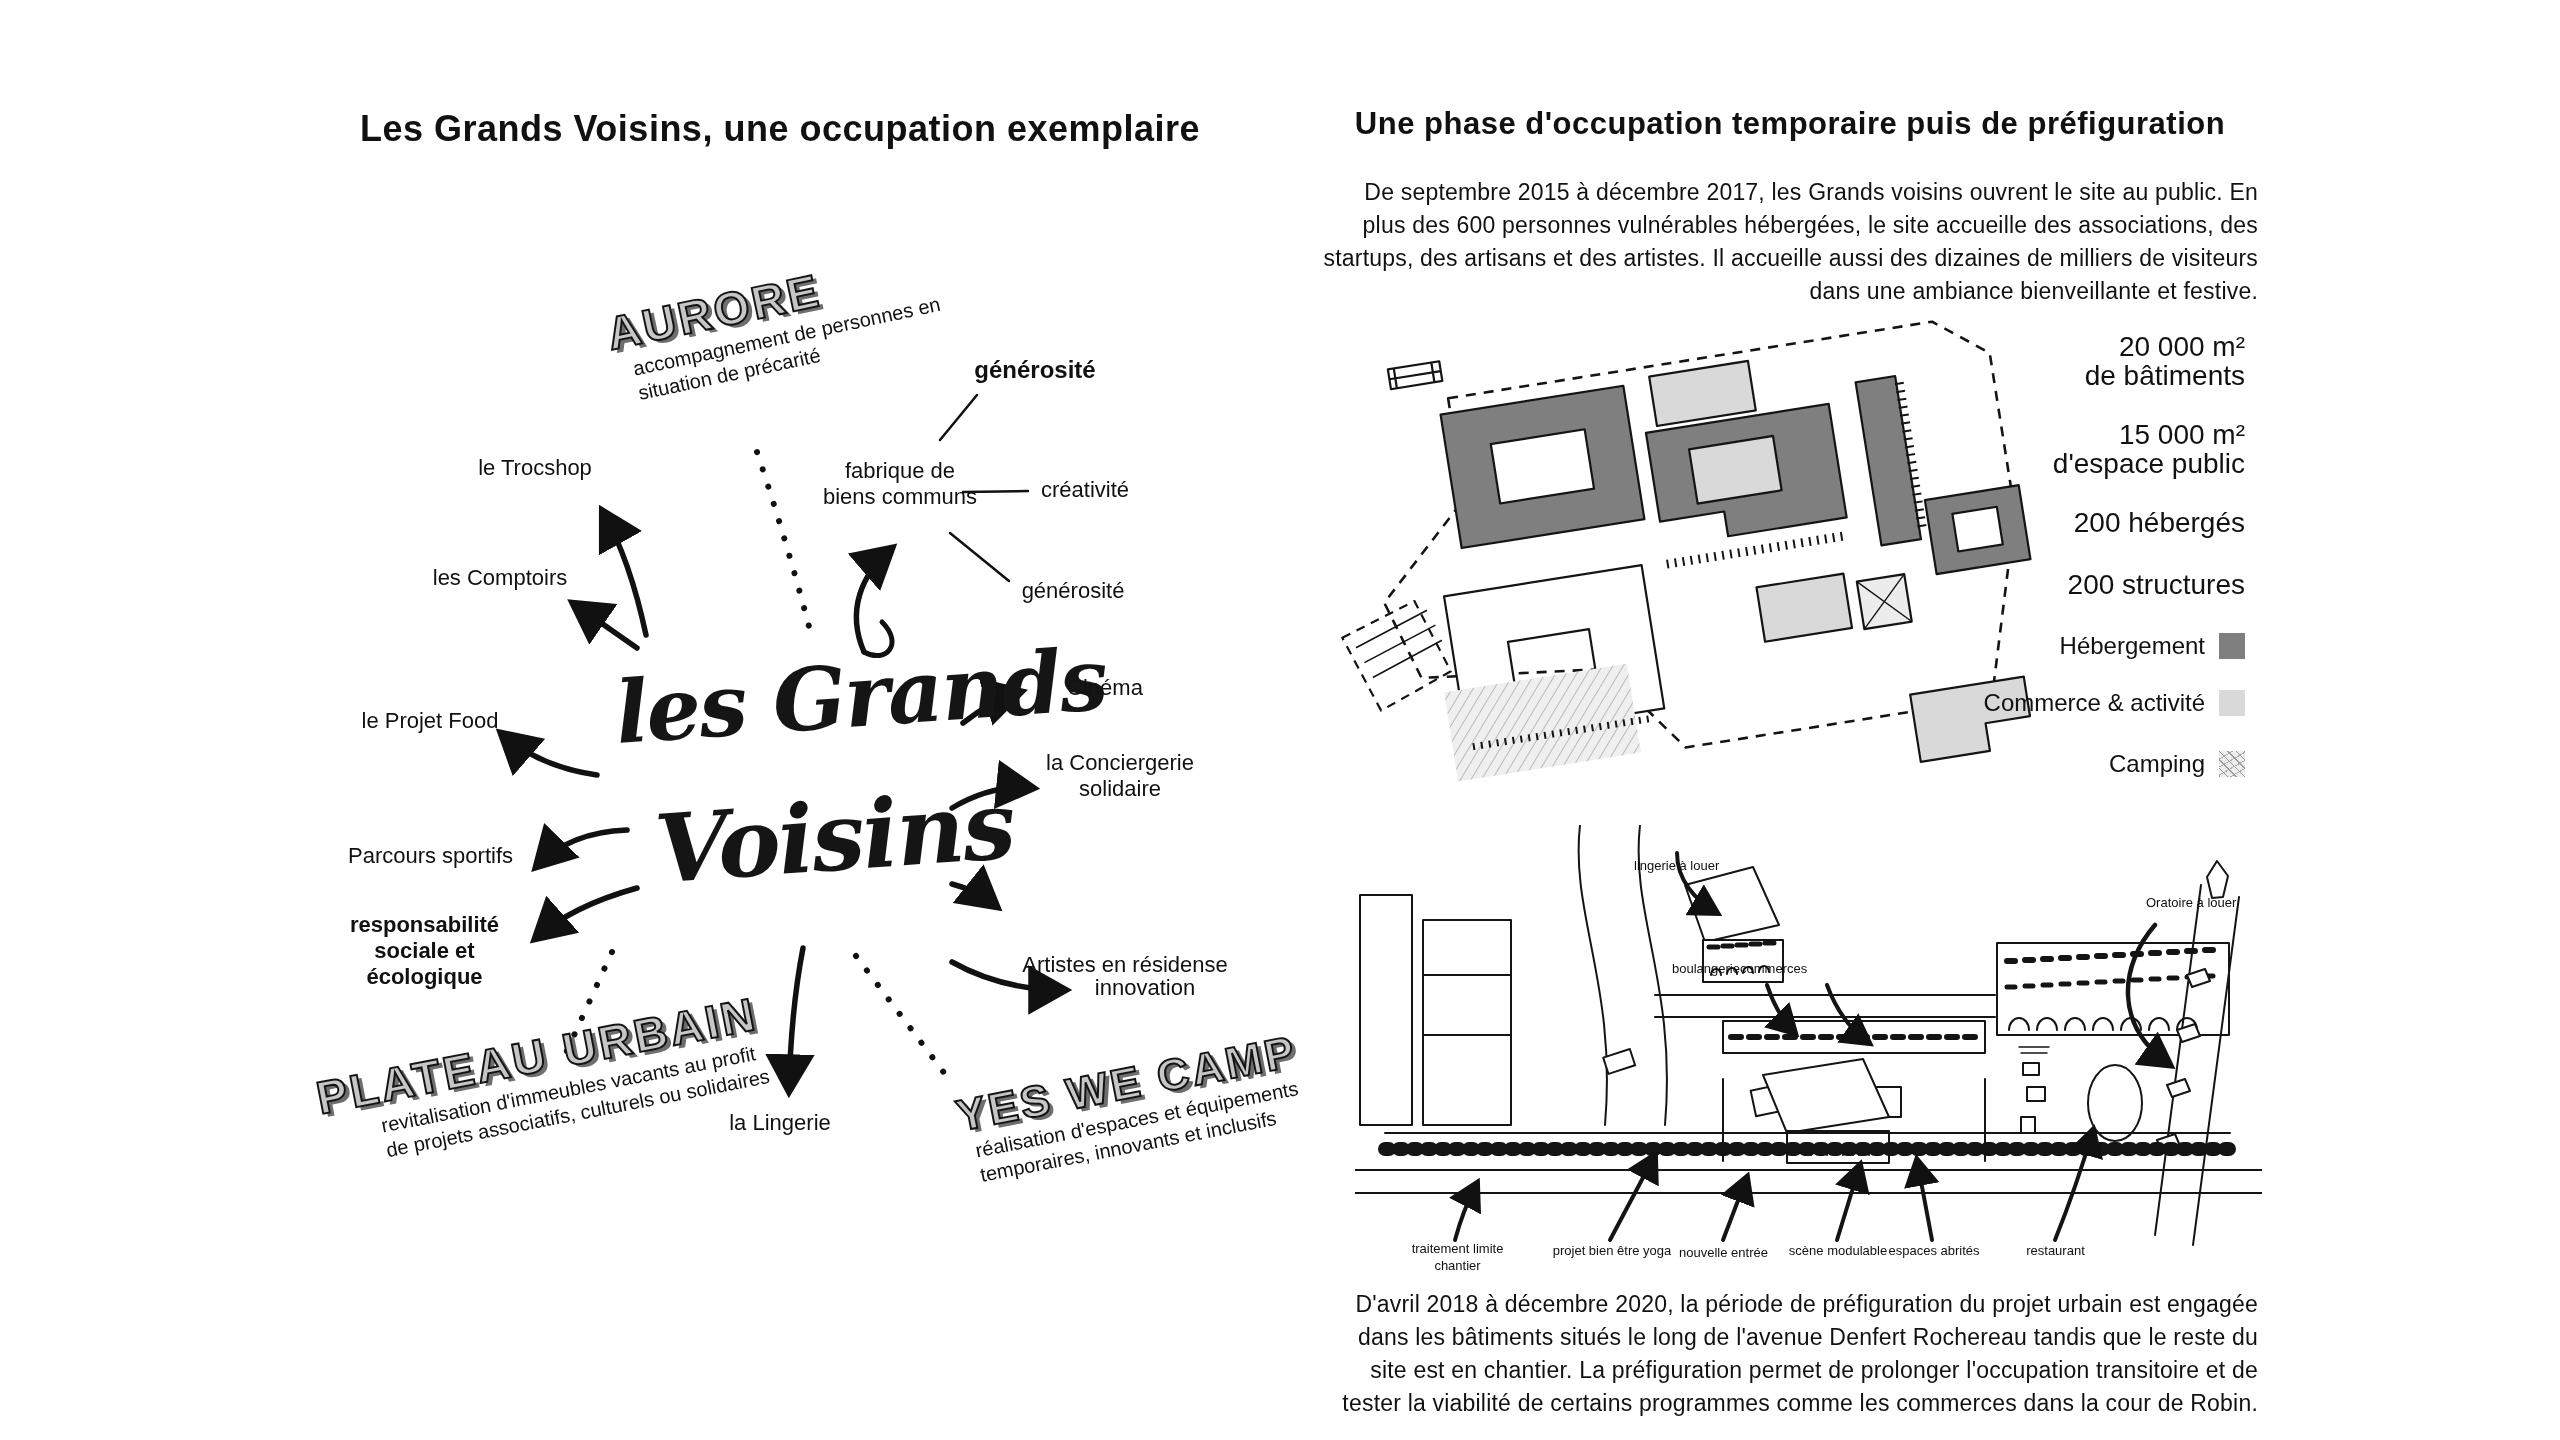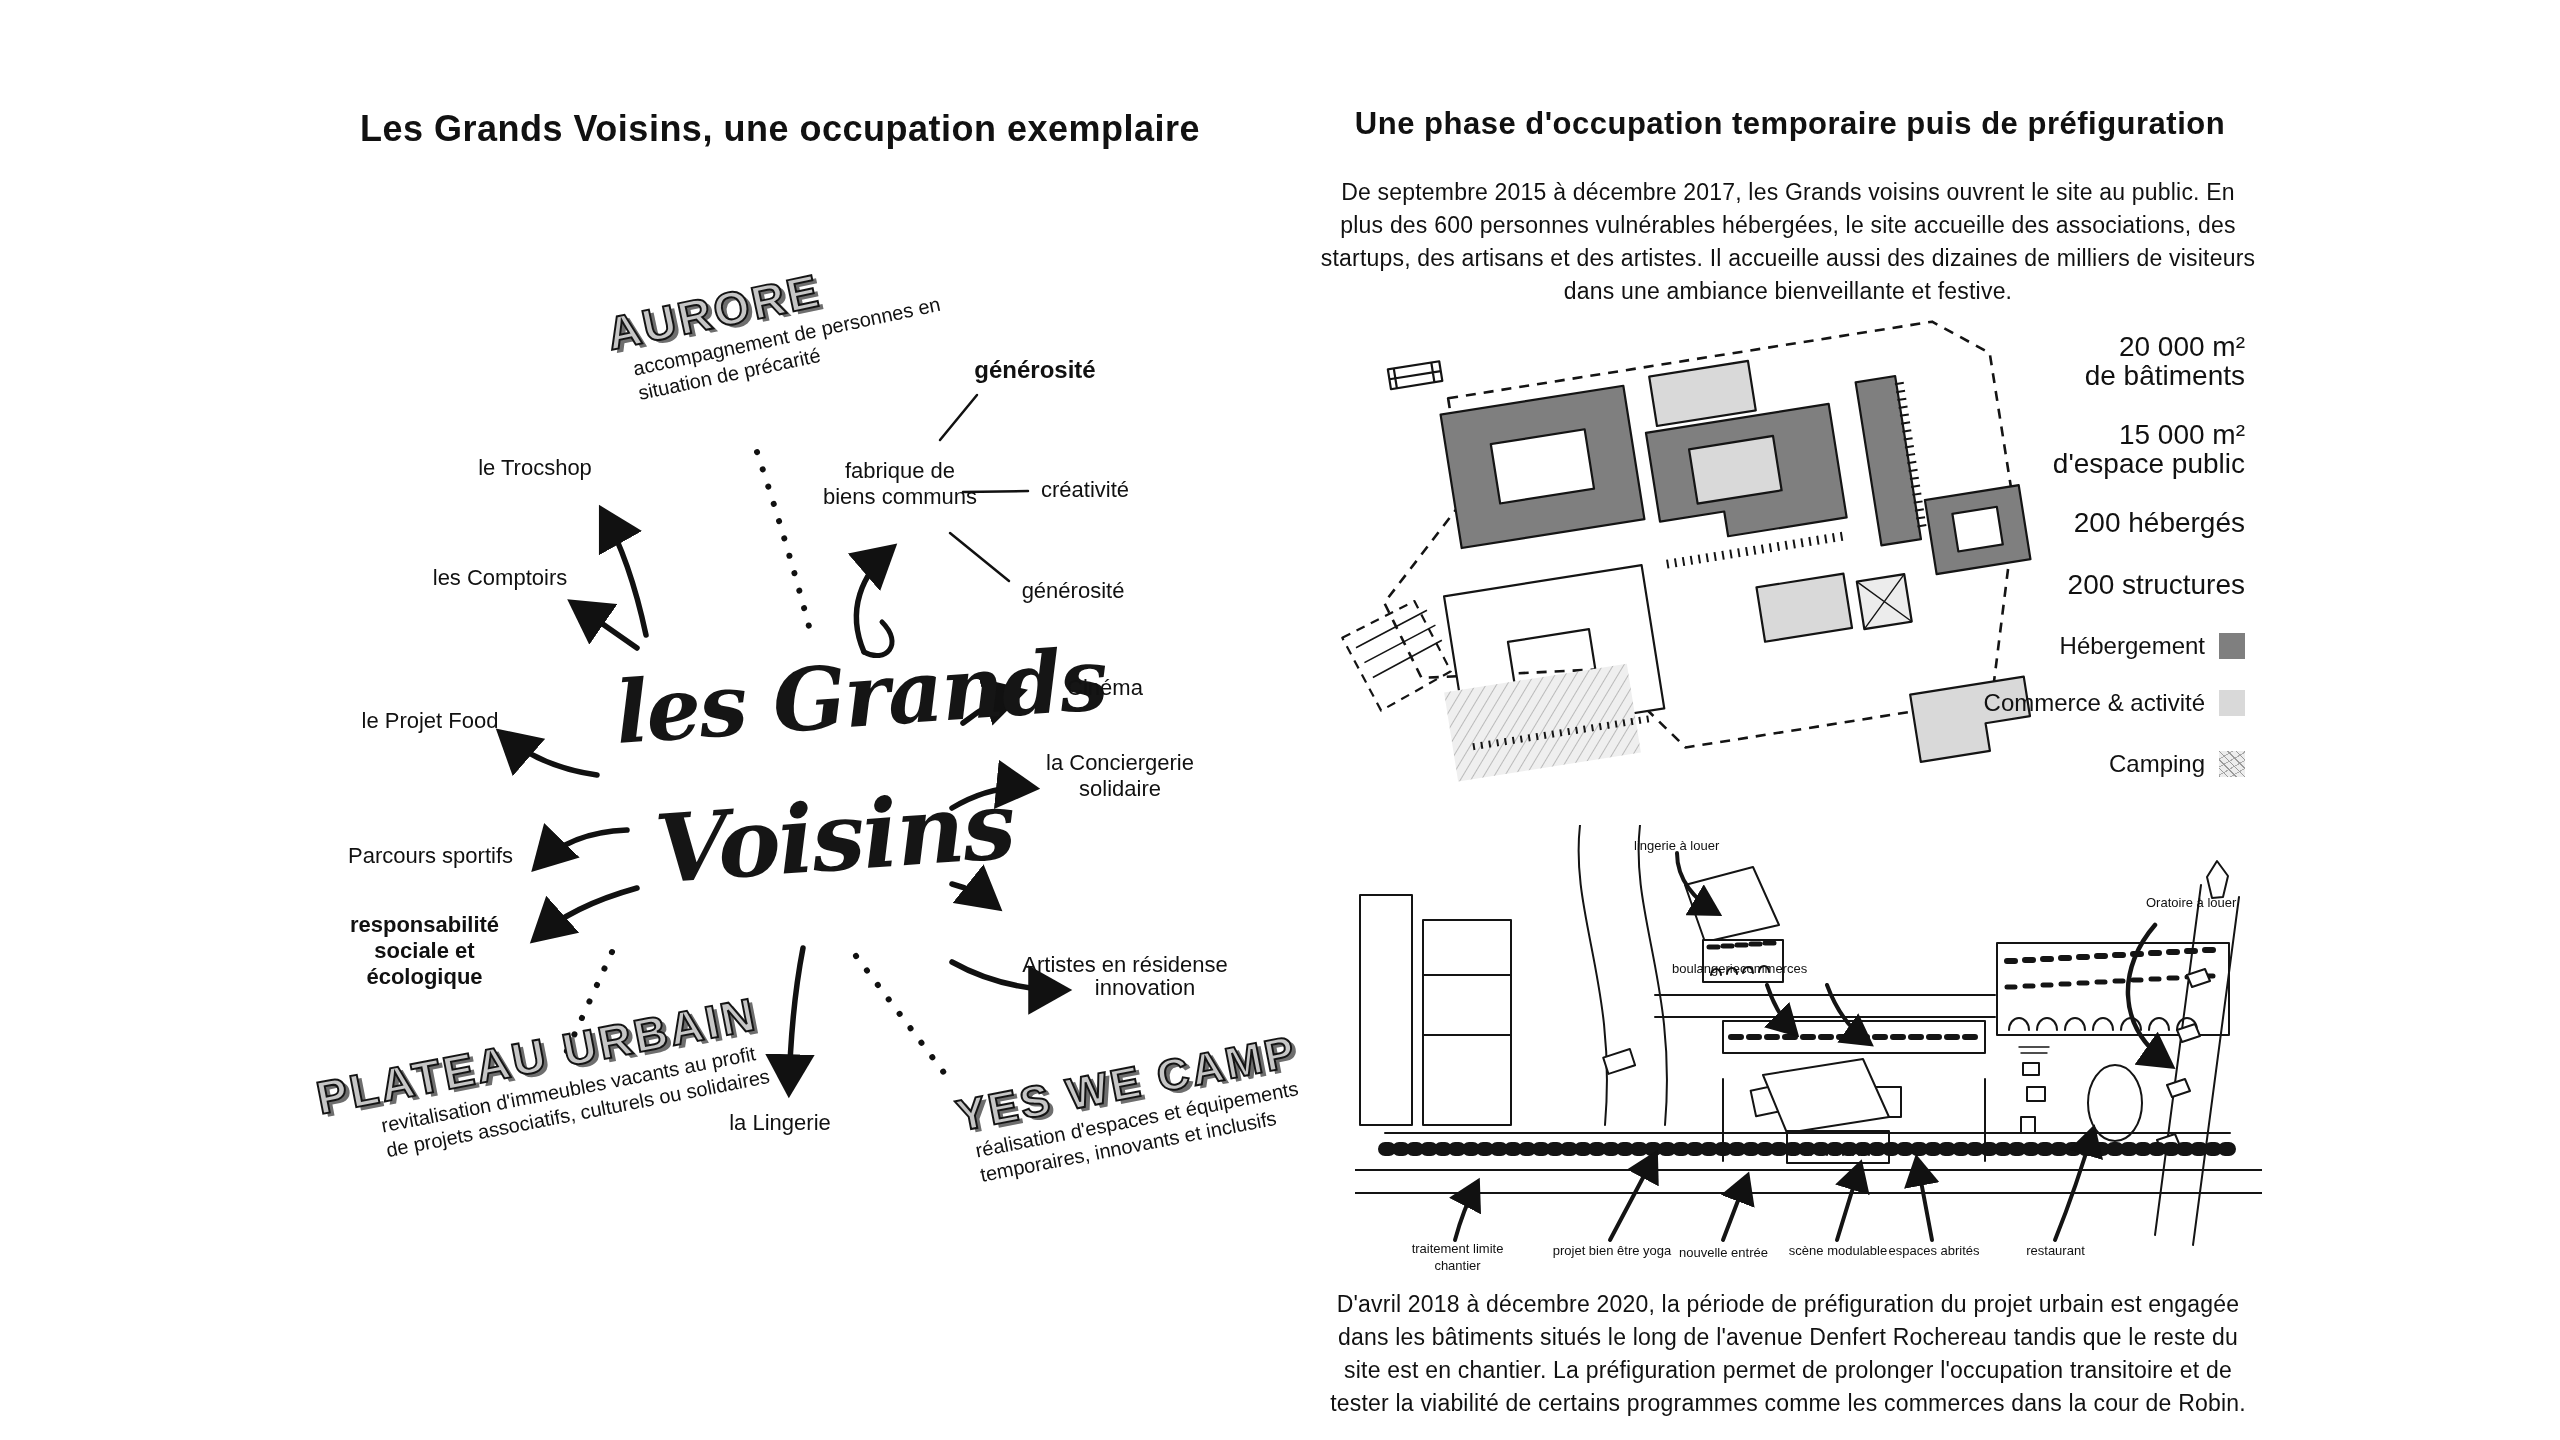--- a/index.html
+++ b/index.html
@@ -2,21 +2,21 @@
 <html><head>
 <meta charset="utf-8">
 <style>
   html,body{margin:0;padding:0;background:#fff;}
   body{width:2560px;height:1440px;position:relative;overflow:hidden;
        font-family:"Liberation Sans",sans-serif;color:#111;}
   .abs{position:absolute;margin-top:16px;}
   .title{font-weight:bold;letter-spacing:.5px;}
   #left-title{left:330px;top:92px;width:900px;text-align:center;font-size:36px;}
   #right-title{left:1340px;top:90px;width:900px;text-align:center;font-size:31px;}
-  .para{width:940px;text-align:center;font-size:23px;line-height:33px;letter-spacing:.2px;}
+  .para{width:940px;text-align:right;font-size:23px;line-height:33px;letter-spacing:.2px;}
   #intro{left:1318px;top:160px;}
   #outro{left:1318px;top:1272px;}
   
   .node{position:absolute;font-size:22px;line-height:26px;text-align:center;}
   .bold{font-weight:bold;}
   .semib{font-weight:600;text-align:center;}
   
   .script{position:absolute;font-family:"DejaVu Serif",serif;font-style:italic;
           font-weight:bold;color:#151515;transform:rotate(-4deg);letter-spacing:-2px;}
   #script1{left:615px;top:645px;font-size:86px;}
@@ -262,21 +262,21 @@
 
     <path d="M100,415 Q108,385 122,358" stroke-width="4" marker-end="url(#ah2)"></path>
     <path d="M255,415 L300,330" stroke-width="4" marker-end="url(#ah2)"></path>
     <path d="M368,415 L392,352" stroke-width="4" marker-end="url(#ah2)"></path>
     <path d="M482,415 L505,340" stroke-width="4" marker-end="url(#ah2)"></path>
     <path d="M577,415 L562,335" stroke-width="4" marker-end="url(#ah2)"></path>
     <path d="M700,415 Q722,360 738,305" stroke-width="4" marker-end="url(#ah2)"></path>
   </g>
 </svg>
 
-<div class="map-label" style="left:1634px;top:838px">lingerie à louer</div>
+<div class="map-label" style="left:1634px;top:858px">lingerie à louer</div>
 <div class="map-label" style="left:1672px;top:961px">boulangerie</div>
 <div class="map-label" style="left:1740px;top:961px">commerces</div>
 <div class="map-label" style="left:2146px;top:895px">Oratoire à louer</div>
 
 <div class="annot" style="left:1390px;top:1240px;width:135px">traitement limite chantier</div>
 <div class="annot" style="left:1552px;top:1242px;width:120px">projet bien être yoga</div>
 <div class="annot" style="left:1676px;top:1244px;width:95px">nouvelle entrée</div>
 <div class="annot" style="left:1788px;top:1242px;width:100px">scène modulable</div>
 <div class="annot" style="left:1884px;top:1242px;width:100px">espaces abrités</div>
 <div class="annot" style="left:2018px;top:1242px;width:75px">restaurant</div>

